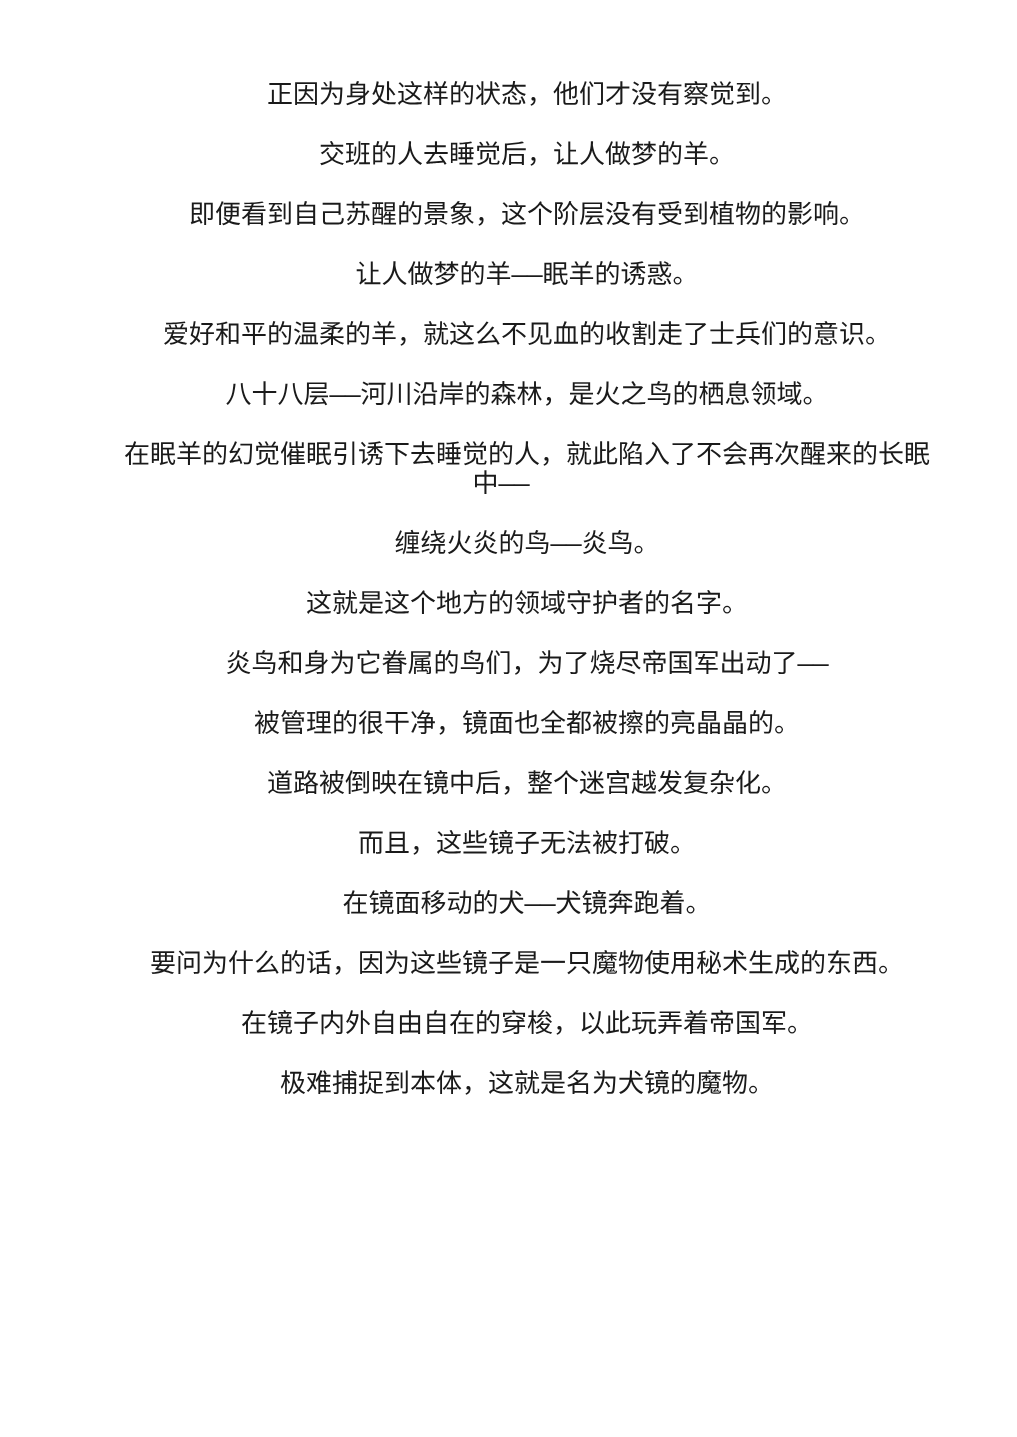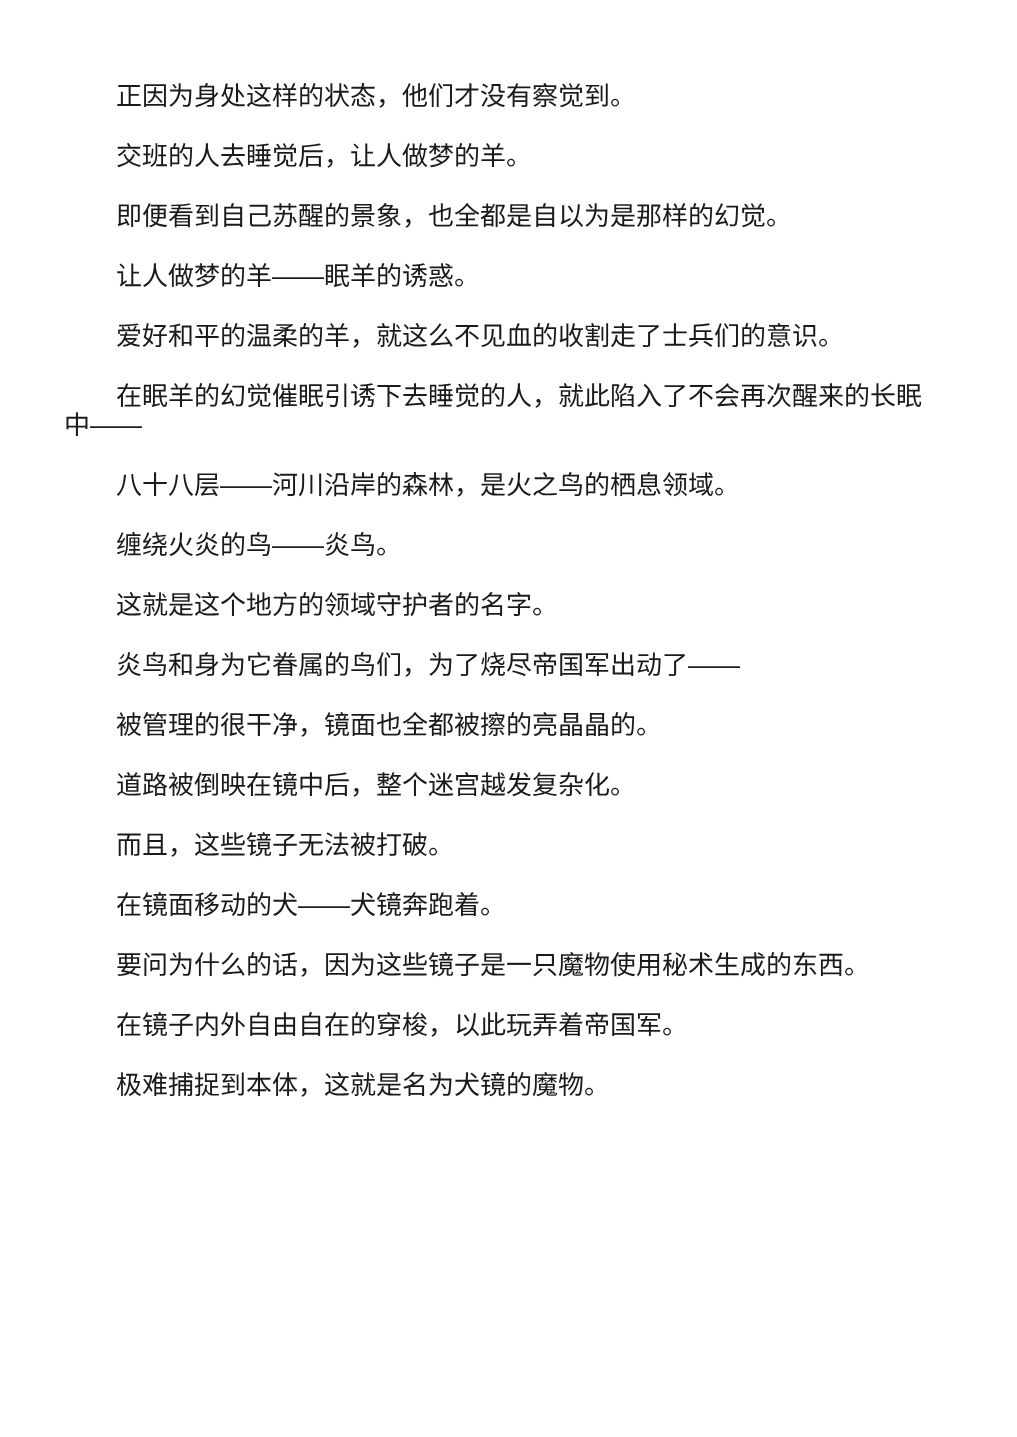--- a/index.html
+++ b/index.html
@@ -15,41 +15,41 @@
   .page {
     box-sizing: border-box;
     width: 1017px;
     height: 1437px;
     padding: 82px 79px 0 64px;
     background: #ffffff;
   }
   .page p {
     margin: 0 0 31px 0;
     padding: 0;
-    font-family: Liberation Sans, sans-serif;
+    font-family: Liberation Mono, monospace;
     font-size: 26px;
     line-height: 29px;
     color: #1a1a1a;
     text-indent: 52px;
-    text-align: left;
+    text-align: center;
     letter-spacing: 0;
     word-break: break-all;
   }
 </style>
 </head>
 <body>
 
 <div class="page">
   <p>正因为身处这样的状态，他们才没有察觉到。</p>
   <p>交班的人去睡觉后，让人做梦的羊。</p>
-  <p>即便看到自己苏醒的景象，也全都是自以为是那样的幻觉。</p>
+  <p>即便看到自己苏醒的景象，这个阶层没有受到植物的影响。</p>
   <p>让人做梦的羊——眠羊的诱惑。</p>
   <p>爱好和平的温柔的羊，就这么不见血的收割走了士兵们的意识。</p>
+  <p>八十八层——河川沿岸的森林，是火之鸟的栖息领域。</p>
   <p>在眠羊的幻觉催眠引诱下去睡觉的人，就此陷入了不会再次醒来的长眠中——</p>
-  <p>八十八层——河川沿岸的森林，是火之鸟的栖息领域。</p>
   <p>缠绕火炎的鸟——炎鸟。</p>
   <p>这就是这个地方的领域守护者的名字。</p>
   <p>炎鸟和身为它眷属的鸟们，为了烧尽帝国军出动了——</p>
   <p>被管理的很干净，镜面也全都被擦的亮晶晶的。</p>
   <p>道路被倒映在镜中后，整个迷宫越发复杂化。</p>
   <p>而且，这些镜子无法被打破。</p>
   <p>在镜面移动的犬——犬镜奔跑着。</p>
   <p>要问为什么的话，因为这些镜子是一只魔物使用秘术生成的东西。</p>
   <p>在镜子内外自由自在的穿梭，以此玩弄着帝国军。</p>
   <p>极难捕捉到本体，这就是名为犬镜的魔物。</p>

